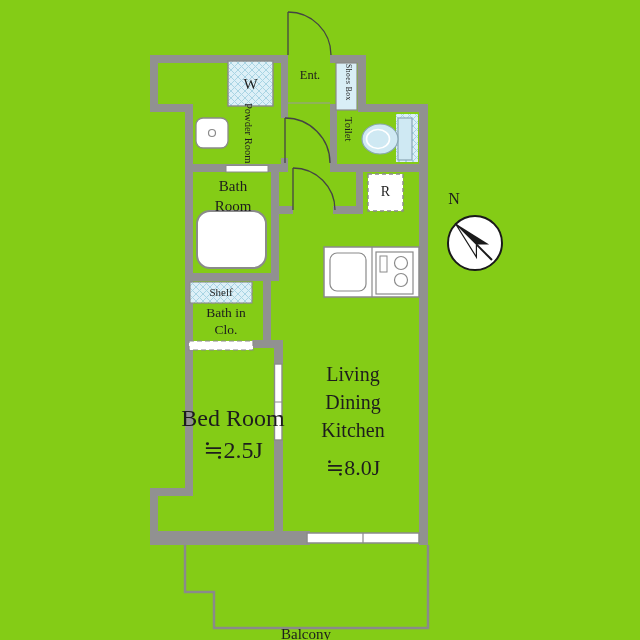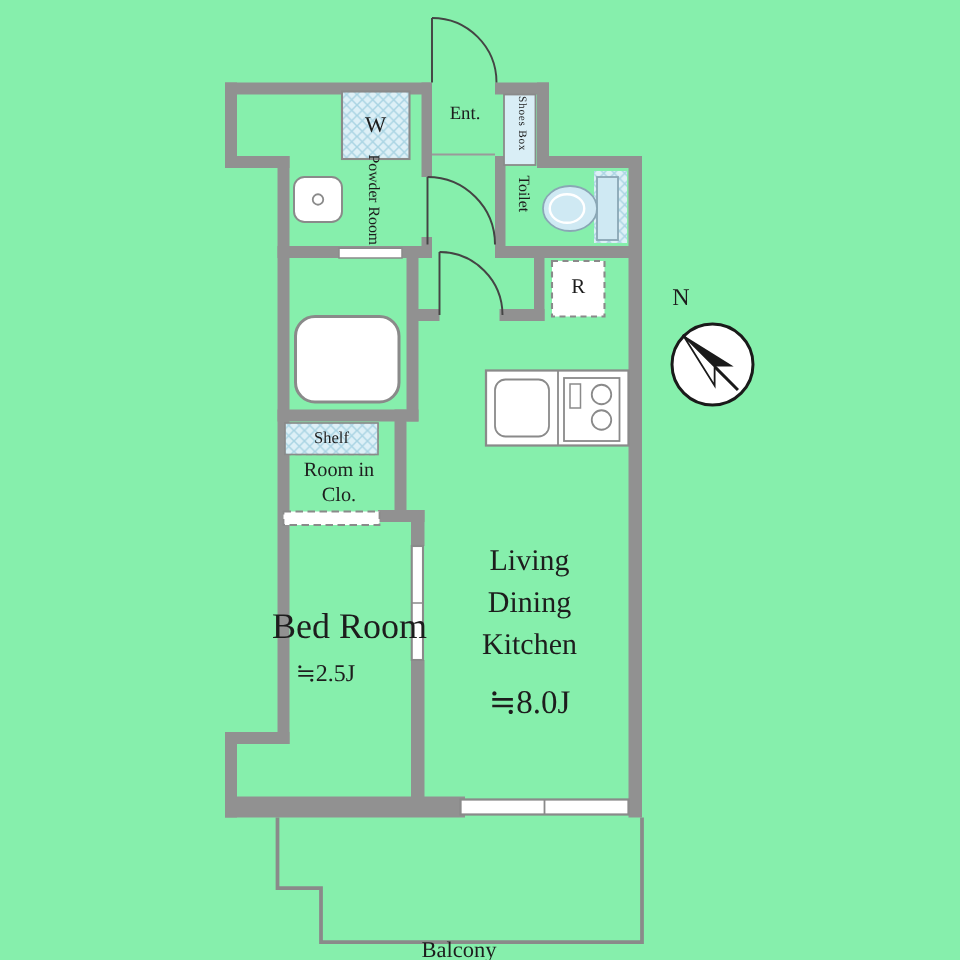--- a/index.html
+++ b/index.html
@@ -1,16 +1,16 @@
 <!DOCTYPE html>
 <html><head>
 <meta charset="utf-8">
 <style>
   html,body{margin:0;padding:0;background:#ffffff;}
-  #stage{position:relative;width:640px;height:640px;background:#86efac;overflow:hidden;
+  #stage{position:relative;width:640px;height:640px;background:#84cc16;overflow:hidden;
          font-family:"Liberation Serif","DejaVu Serif","DejaVu Sans",serif;color:#1d1d1d;}
   .abs{position:absolute;}
   .lbl{color:#1d1d1d;line-height:1.2;}
   .center{display:flex;align-items:center;justify-content:center;text-align:center;}
   .pre{white-space:pre-line;}
   .vert{writing-mode:vertical-rl;}
   svg{display:block;}
 </style>
 </head>
 <body>
@@ -151,30 +151,32 @@
   <div class="abs lbl center" style="left:291px;top:67px;width:38px;height:16px;font-size:12.5px">Ent.</div>
 
   <div class="abs lbl vert" style="left:340px;top:64px;width:13px;height:45px;font-size:7.5px;letter-spacing:0.5px">Shoes Box</div>
 
   <div class="abs lbl center" style="left:228px;top:61px;width:45px;height:45px;font-size:15px">W</div>
 
   <div class="abs lbl vert" style="left:238px;top:103px;width:16px;height:68px;font-size:10.5px">Powder Room</div>
 
   <div class="abs lbl vert" style="left:339px;top:117px;width:15px;height:50px;font-size:10.5px">Toilet</div>
 
+  <div class="abs lbl center pre" style="left:196px;top:175px;width:74px;height:42px;font-size:15px;line-height:1.35">Bath
+Room</div>
 
   <div class="abs lbl center" style="left:368px;top:174px;width:35px;height:37px;font-size:14px">R</div>
 
   <div class="abs lbl center" style="left:190px;top:282px;width:62px;height:21px;font-size:11px">Shelf</div>
 
-  <div class="abs lbl center pre" style="left:190px;top:304px;width:72px;height:36px;font-size:13.5px;line-height:1.25">Room in
+  <div class="abs lbl center pre" style="left:190px;top:304px;width:72px;height:36px;font-size:13.5px;line-height:1.25">Bath in
 Clo.</div>
 
   <div class="abs lbl center" style="left:181px;top:404px;width:104px;height:28px;font-size:24px">Bed Room</div>
-  <div class="abs lbl center" style="left:165px;top:436px;width:104px;height:28px;font-size:16px">≒2.5J</div>
+  <div class="abs lbl center" style="left:181px;top:436px;width:104px;height:28px;font-size:24px">≒2.5J</div>
 
   <div class="abs lbl center pre" style="left:293px;top:358px;width:120px;height:88px;font-size:20px;line-height:28px">Living
 Dining
 Kitchen</div>
   <div class="abs lbl center" style="left:293px;top:454px;width:120px;height:28px;font-size:22px">≒8.0J</div>
 
   <div class="abs lbl center" style="left:256px;top:624px;width:100px;height:20px;font-size:15px">Balcony</div>
 
   <div class="abs lbl center" style="left:443px;top:189px;width:22px;height:20px;font-size:16px">N</div>
 

